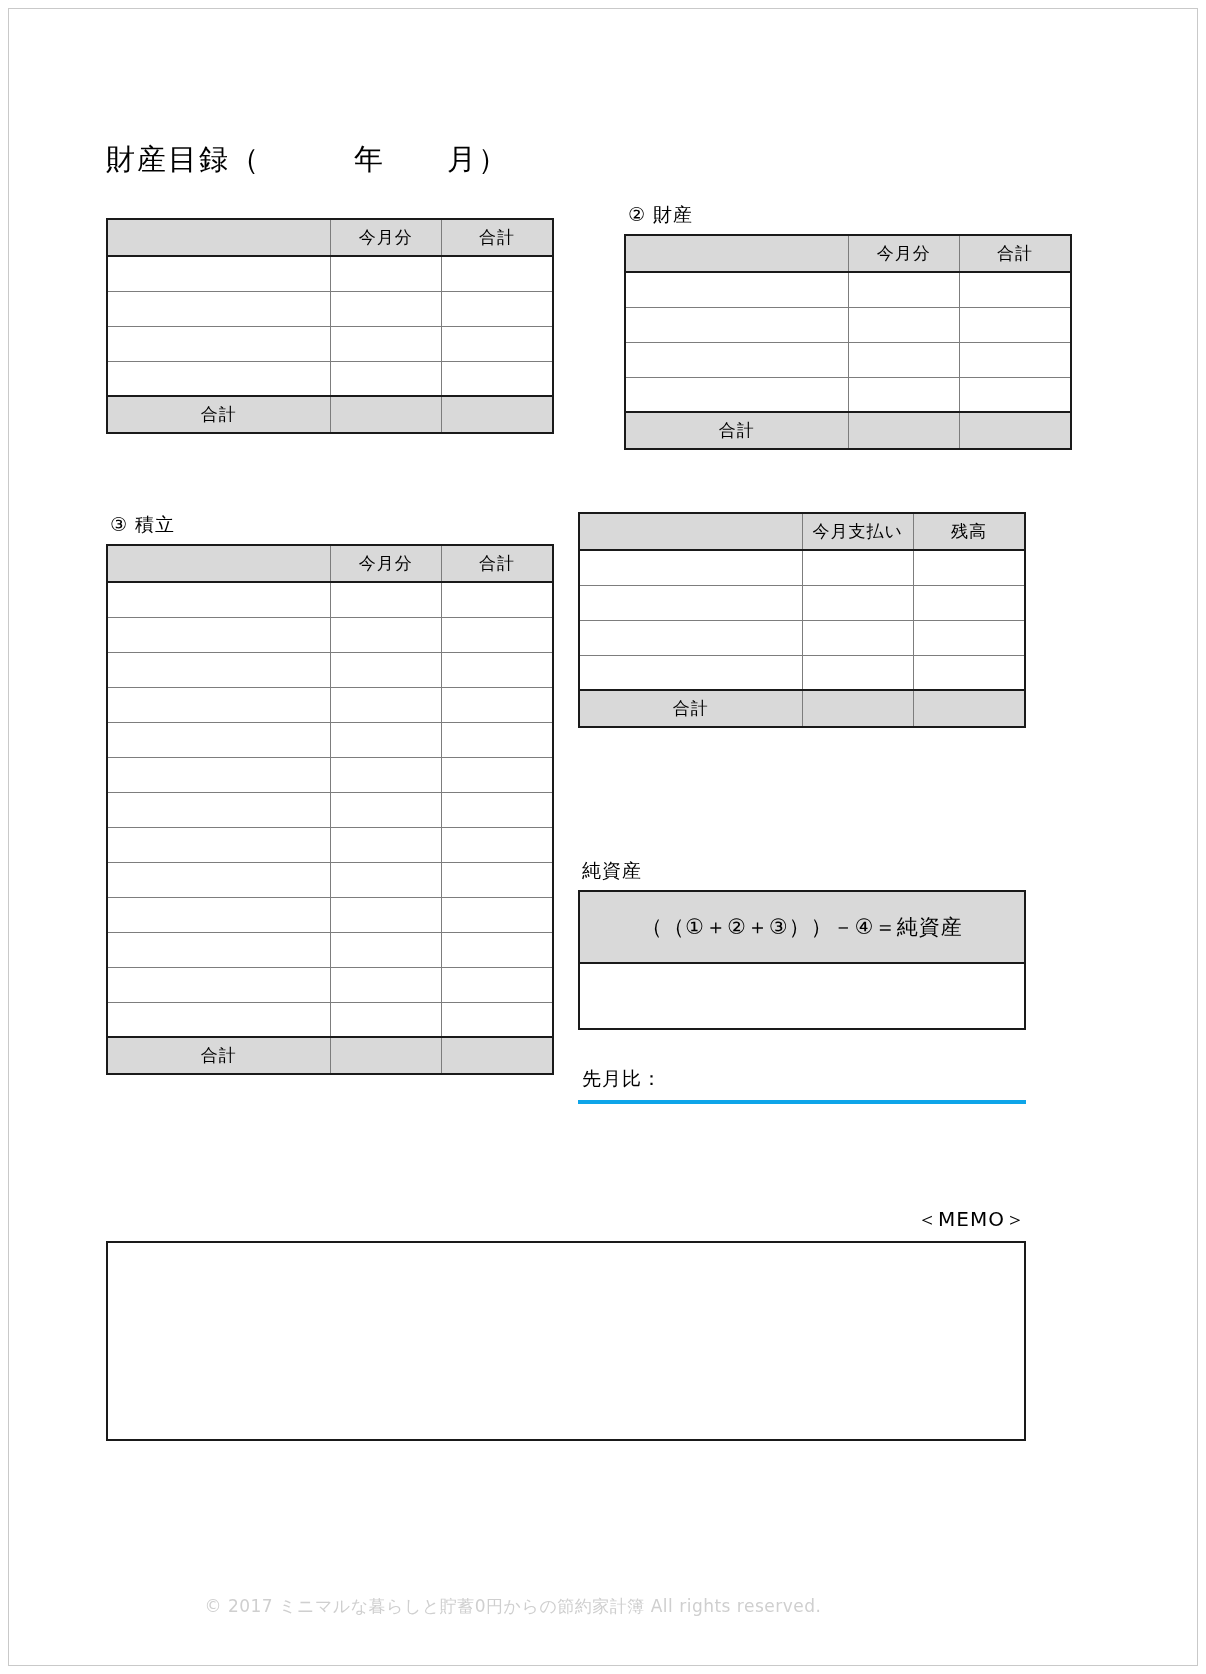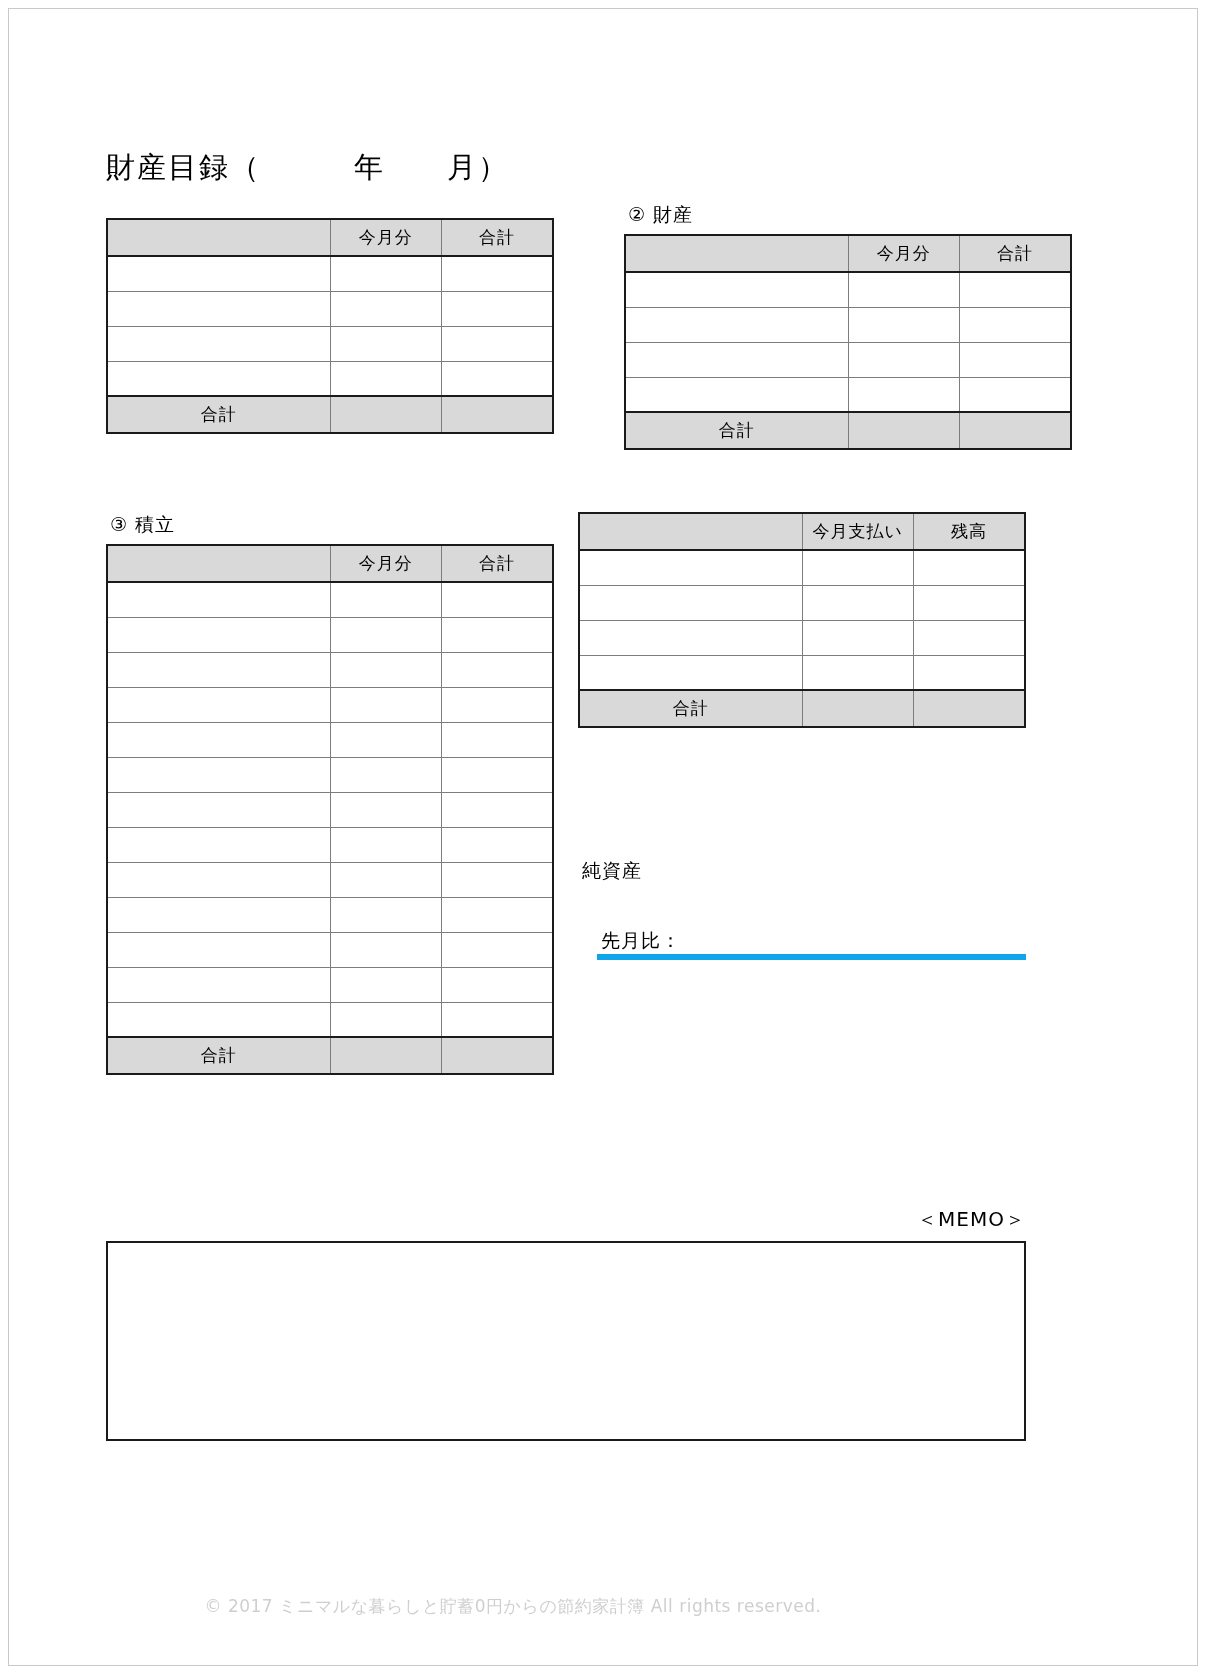--- a/index.html
+++ b/index.html
@@ -27,21 +27,21 @@
     width: 1190px; height: 1658px;
     box-sizing: border-box;
     border: 1px solid #c9c9c9;
     pointer-events: none;
   }
 
   
   .doc-title {
     position: absolute;
     left: 106px;
-    top: 148px;
+    top: 140px;
     font-size: 29px;
     letter-spacing: 2px;
     color: #000;
     white-space: pre;
     font-weight: 400;
   }
 
   
   .col-left {
     position: absolute;
@@ -121,24 +121,23 @@
     white-space: pre;
   }
   .net-value {
     height: 64px;
     background: #fff;
   }
 
   .compare-line {
     margin-top: 36px;
     display: flex;
-    align-items: flex-end;
-    border-bottom: 6px solid #0ea5e9;
+    align-items: flex-start;
+    border-bottom: 4px solid #0ea5e9;
     height: 34px;
-    margin-left: 19px;
   }
   .compare-label {
     font-size: 19px;
     color: #000;
     letter-spacing: 1px;
     padding-left: 4px;
     white-space: pre;
   }
 
   
@@ -410,20 +409,24 @@
           <td>合計</td>
           <td></td>
           <td></td>
         </tr>
       </tfoot>
     </table>
   </div>
 
   <div class="col-right" style="top:858px;">
     <div class="net-label">純資産</div>
+    <div class="net-box">
+      <div class="net-formula">（（①＋②＋③））－④＝純資産</div>
+      <div class="net-value"></div>
+    </div>
     <div class="compare-line">
       <span class="compare-label">先月比：</span>
       <span></span>
     </div>
   </div>
 
   <div class="memo-wrap">
     <div class="memo-label">＜MEMO＞</div>
     <div class="memo-box"></div>
   </div>

